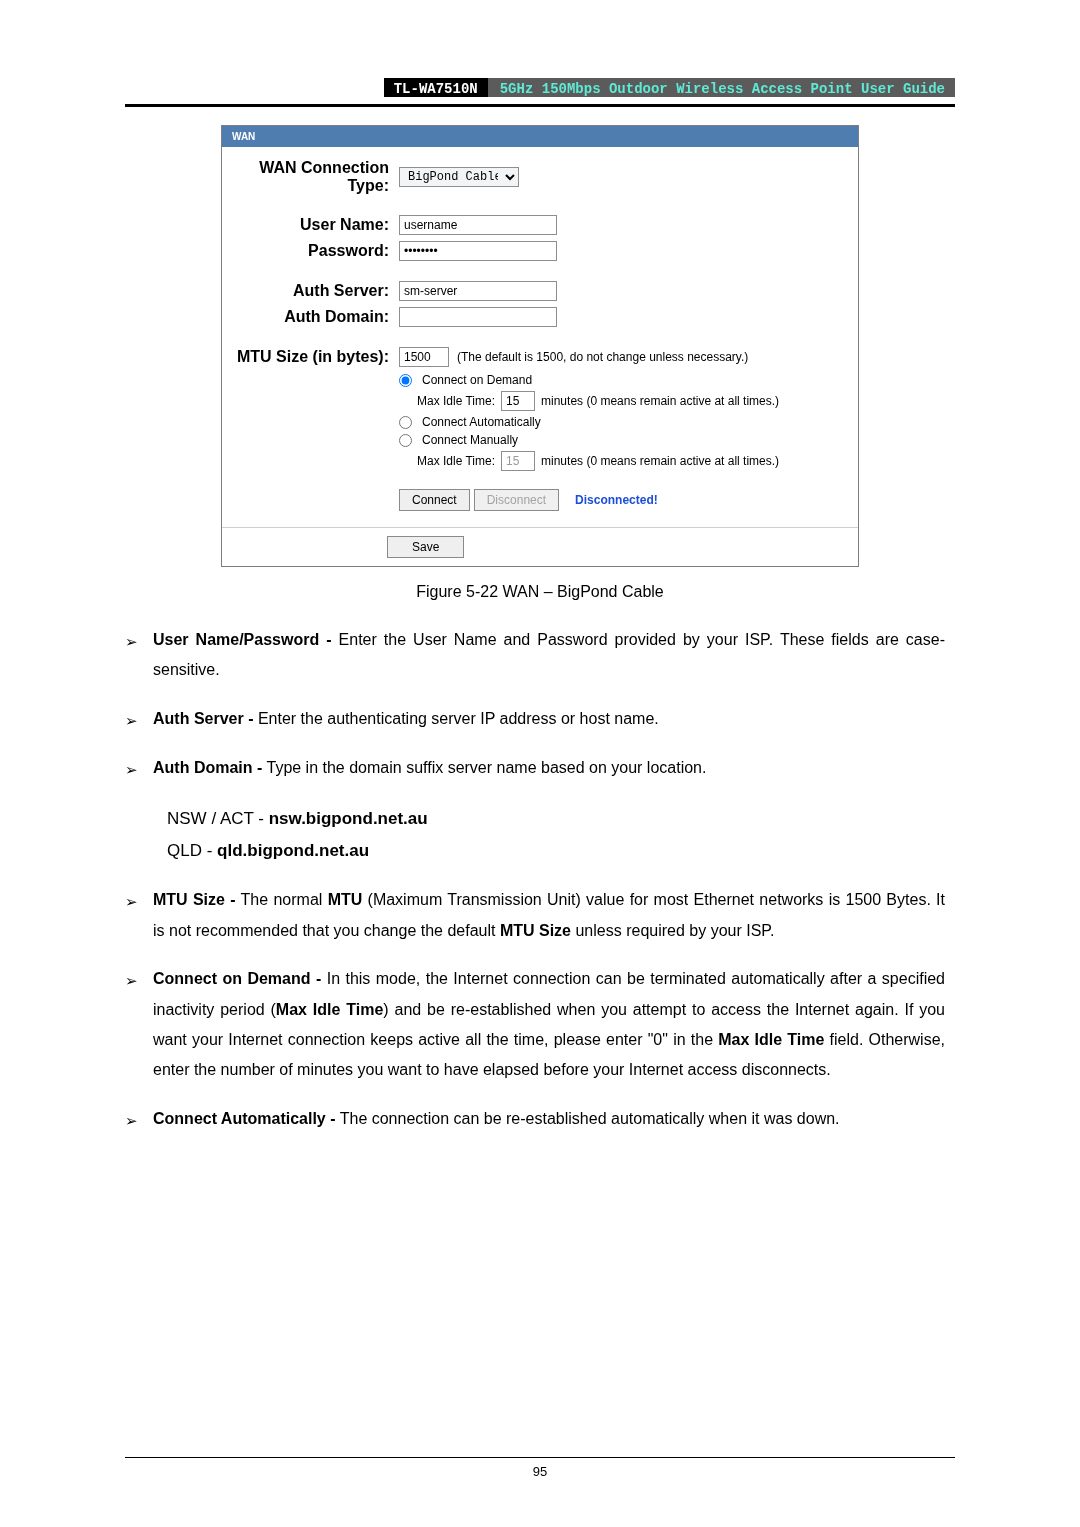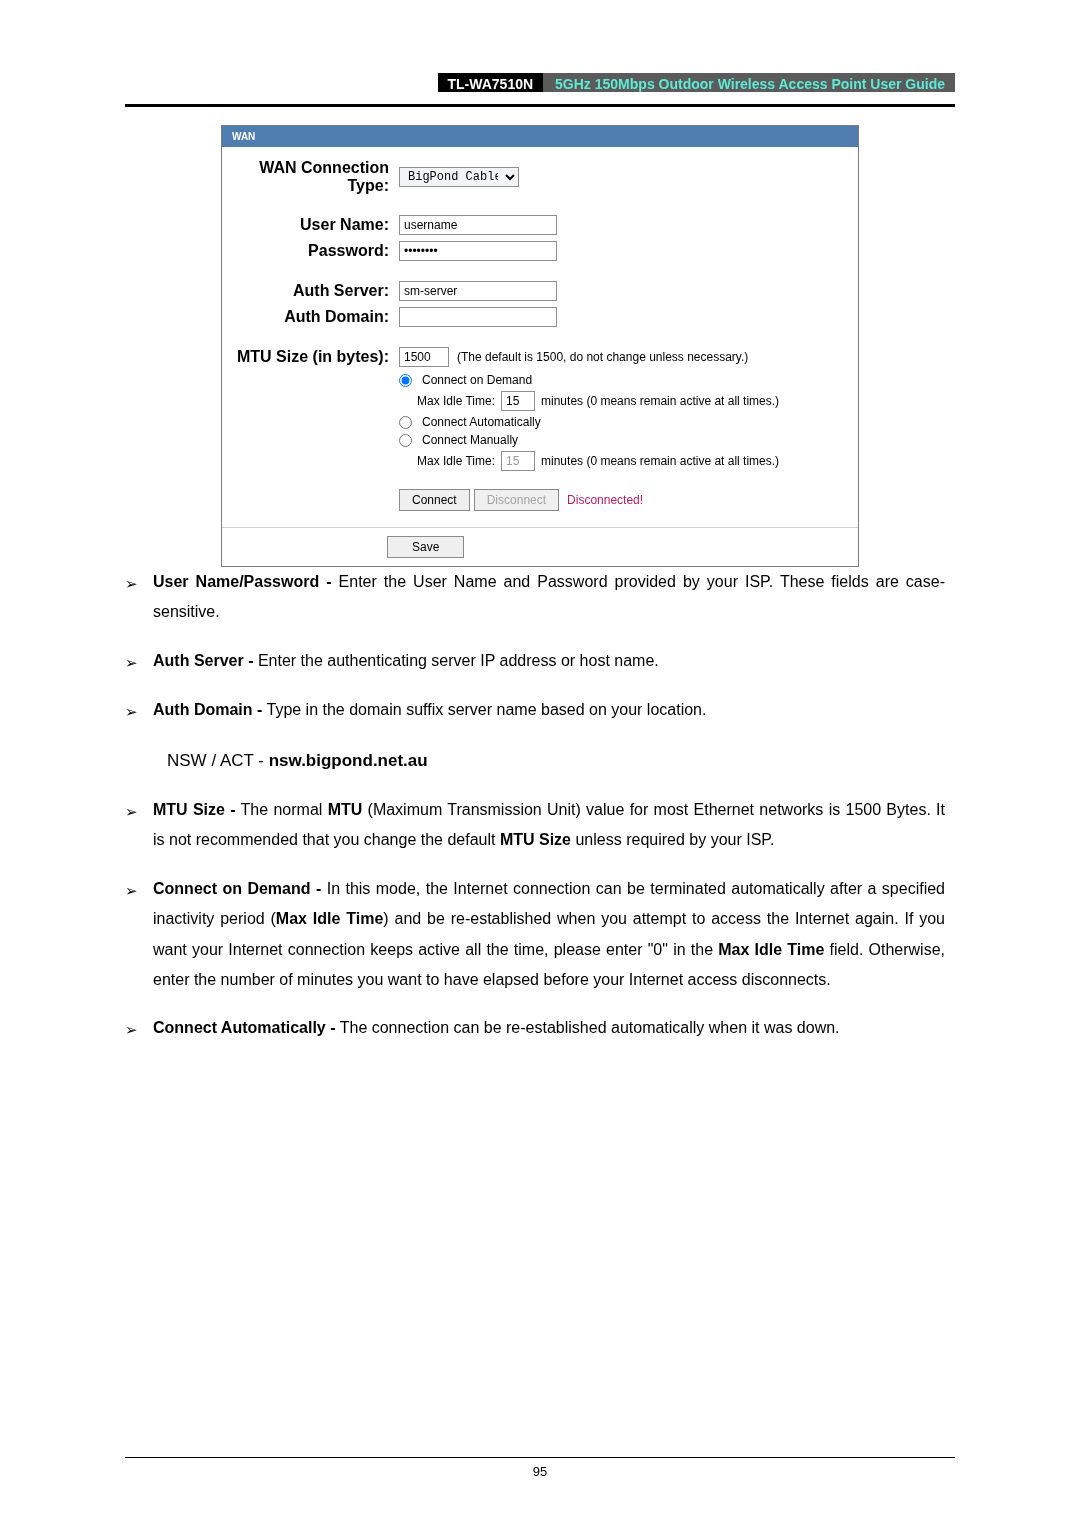--- a/index.html
+++ b/index.html
@@ -21,25 +21,26 @@
   
   .doc-headerbar {
     position: relative;
     height: 22px;
     margin-bottom: 4px;
     display: flex;
     justify-content: flex-end;
   }
   .doc-headerbar .hdrcontent {
     display: flex;
-    align-items: flex-end;
+    align-items: flex-start;
     height: 14px;
     font-size: 14px;
     font-weight: bold;
     color: #fff;
+    font-family: Liberation Mono, monospace;
   }
   .hdr-left {
     background: #000;
     color: #fff;
     padding: 3px 10px 0 10px;
   }
   .hdr-right {
     background: #5b5b5b;
     color: #5eead4;
     padding: 3px 10px 0 12px;
@@ -126,23 +127,23 @@
     height: 22px;
     padding: 0 12px;
     cursor: pointer;
   }
   .btn[disabled] {
     color: #a3a3a3;
     background: #f0f0f0;
     cursor: default;
   }
   .status-text {
-    font-weight: normal;
-    color: #be185d;
-    margin-left: 8px;
+    font-weight: bold;
+    color: #1d4ed8;
+    margin-left: 16px;
   }
   .save-row {
     padding: 8px 0 8px 165px;
     border-top: 1px solid #cfcfcf;
   }
 
   
   .fig-cap {
     text-align: center;
     margin: 16px 0 24px 0;
@@ -297,20 +298,21 @@
           <span class="status-text">Disconnected!</span>
         </div>
       </div>
 
     </div>
     <div class="save-row">
       <button class="btn" style="padding:0 24px;">Save</button>
     </div>
   </div>
 
+  <div class="fig-cap">Figure 5-22 WAN – BigPond Cable</div>
 
   <div class="body-list">
 
     <div class="item justify">
       <div class="marker">➢</div>
       <div class="item-body">
         <b>User Name/Password -</b><span> Enter the User Name and Password provided by your ISP. These fields are case-sensitive.</span>
       </div>
     </div>
 
@@ -323,20 +325,21 @@
 
     <div class="item">
       <div class="marker">➢</div>
       <div class="item-body">
         <b>Auth Domain -</b><span> Type in the domain suffix server name based on your location.</span>
       </div>
     </div>
 
     <div class="sub-block">
       <div><span>NSW / ACT - </span><b>nsw.bigpond.net.au</b></div>
+      <div><span>QLD - </span><b>qld.bigpond.net.au</b></div>
     </div>
 
     <div class="item justify">
       <div class="marker">➢</div>
       <div class="item-body">
         <b>MTU Size -</b><span> The normal </span><b>MTU</b><span> (Maximum Transmission Unit) value for most Ethernet networks is 1500 Bytes. It is not recommended that you change the default </span><b>MTU Size</b><span> unless required by your ISP.</span>
       </div>
     </div>
 
     <div class="item justify">

